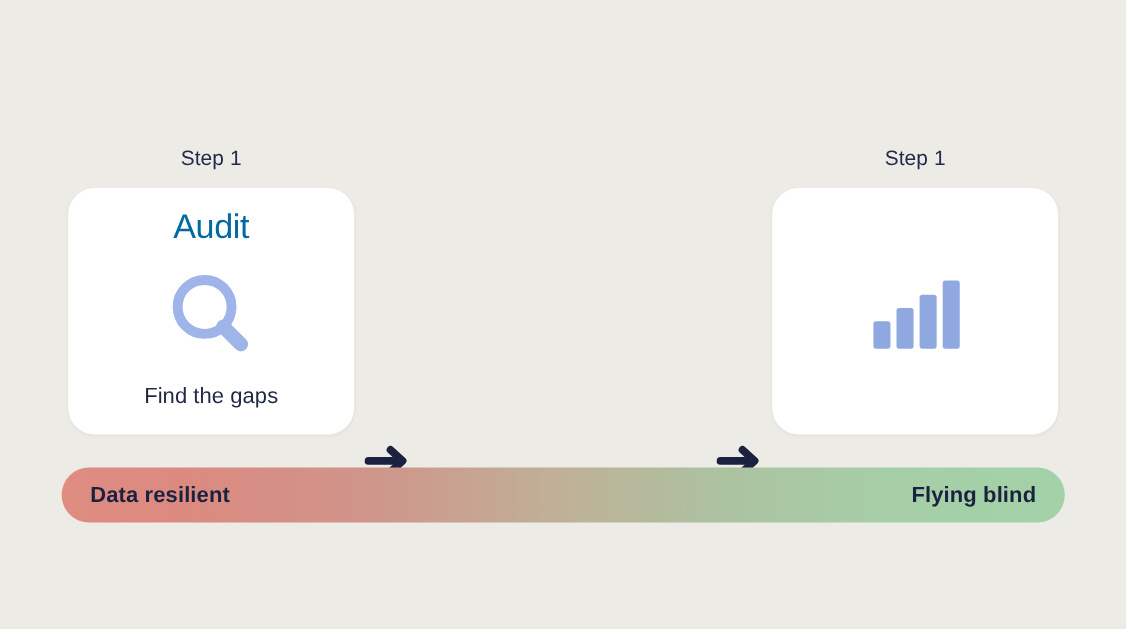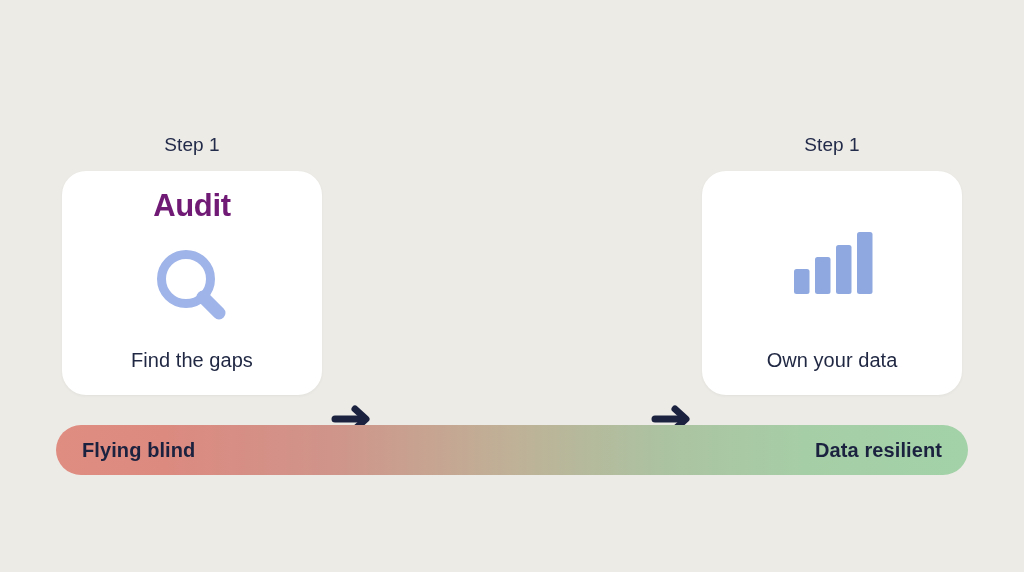--- a/index.html
+++ b/index.html
@@ -63,22 +63,22 @@
     margin-top: 9px;
     box-shadow: 0 1px 3px rgba(60,55,45,0.055);
     display: flex;
     flex-direction: column;
     align-items: center;
   }
 
   .card-title {
     margin-top: 17px;
     font-size: 31px;
-    font-weight: bold;
-    color: #701a75;
+    font-weight: normal;
+    color: #0369a1;
     letter-spacing: -0.3px;
     line-height: 36px;
   }
 
   .card-icon {
     flex: 1 1 auto;
     display: flex;
     align-items: center;
     justify-content: center;
     width: 100%;
@@ -176,38 +176,37 @@
 
         <div class="card-icon">
           <svg width="84" height="80" viewBox="0 0 84 80" fill="none">
             <rect x="4" y="48" width="15.5" height="25" rx="2.5" fill="#8FA9E0"></rect>
             <rect x="25" y="36" width="15.5" height="37" rx="2.5" fill="#8FA9E0"></rect>
             <rect x="46" y="24" width="15.5" height="49" rx="2.5" fill="#8FA9E0"></rect>
             <rect x="67" y="11" width="15.5" height="62" rx="2.5" fill="#8FA9E0"></rect>
           </svg>
         </div>
 
-        <div class="card-sub">Own your data</div>
       </div>
     </div>
 
     <div class="arrow a1">
       <svg width="42" height="32" viewBox="0 0 42 32" fill="none">
         <line x1="4" y1="16" x2="32" y2="16" stroke="#1B2240" stroke-width="7" stroke-linecap="round"></line>
         <polyline points="24,6 35,16 24,26" stroke="#1B2240" stroke-width="7" fill="none" stroke-linecap="round" stroke-linejoin="round"></polyline>
       </svg>
     </div>
 
     <div class="arrow a2">
       <svg width="42" height="32" viewBox="0 0 42 32" fill="none">
         <line x1="4" y1="16" x2="32" y2="16" stroke="#1B2240" stroke-width="7" stroke-linecap="round"></line>
         <polyline points="24,6 35,16 24,26" stroke="#1B2240" stroke-width="7" fill="none" stroke-linecap="round" stroke-linejoin="round"></polyline>
       </svg>
     </div>
 
   </div>
 
   <div class="spectrum">
+    <span class="spectrum-label">Data resilient</span>
     <span class="spectrum-label">Flying blind</span>
-    <span class="spectrum-label">Data resilient</span>
   </div>
 
 </div>
 
 </body></html>

